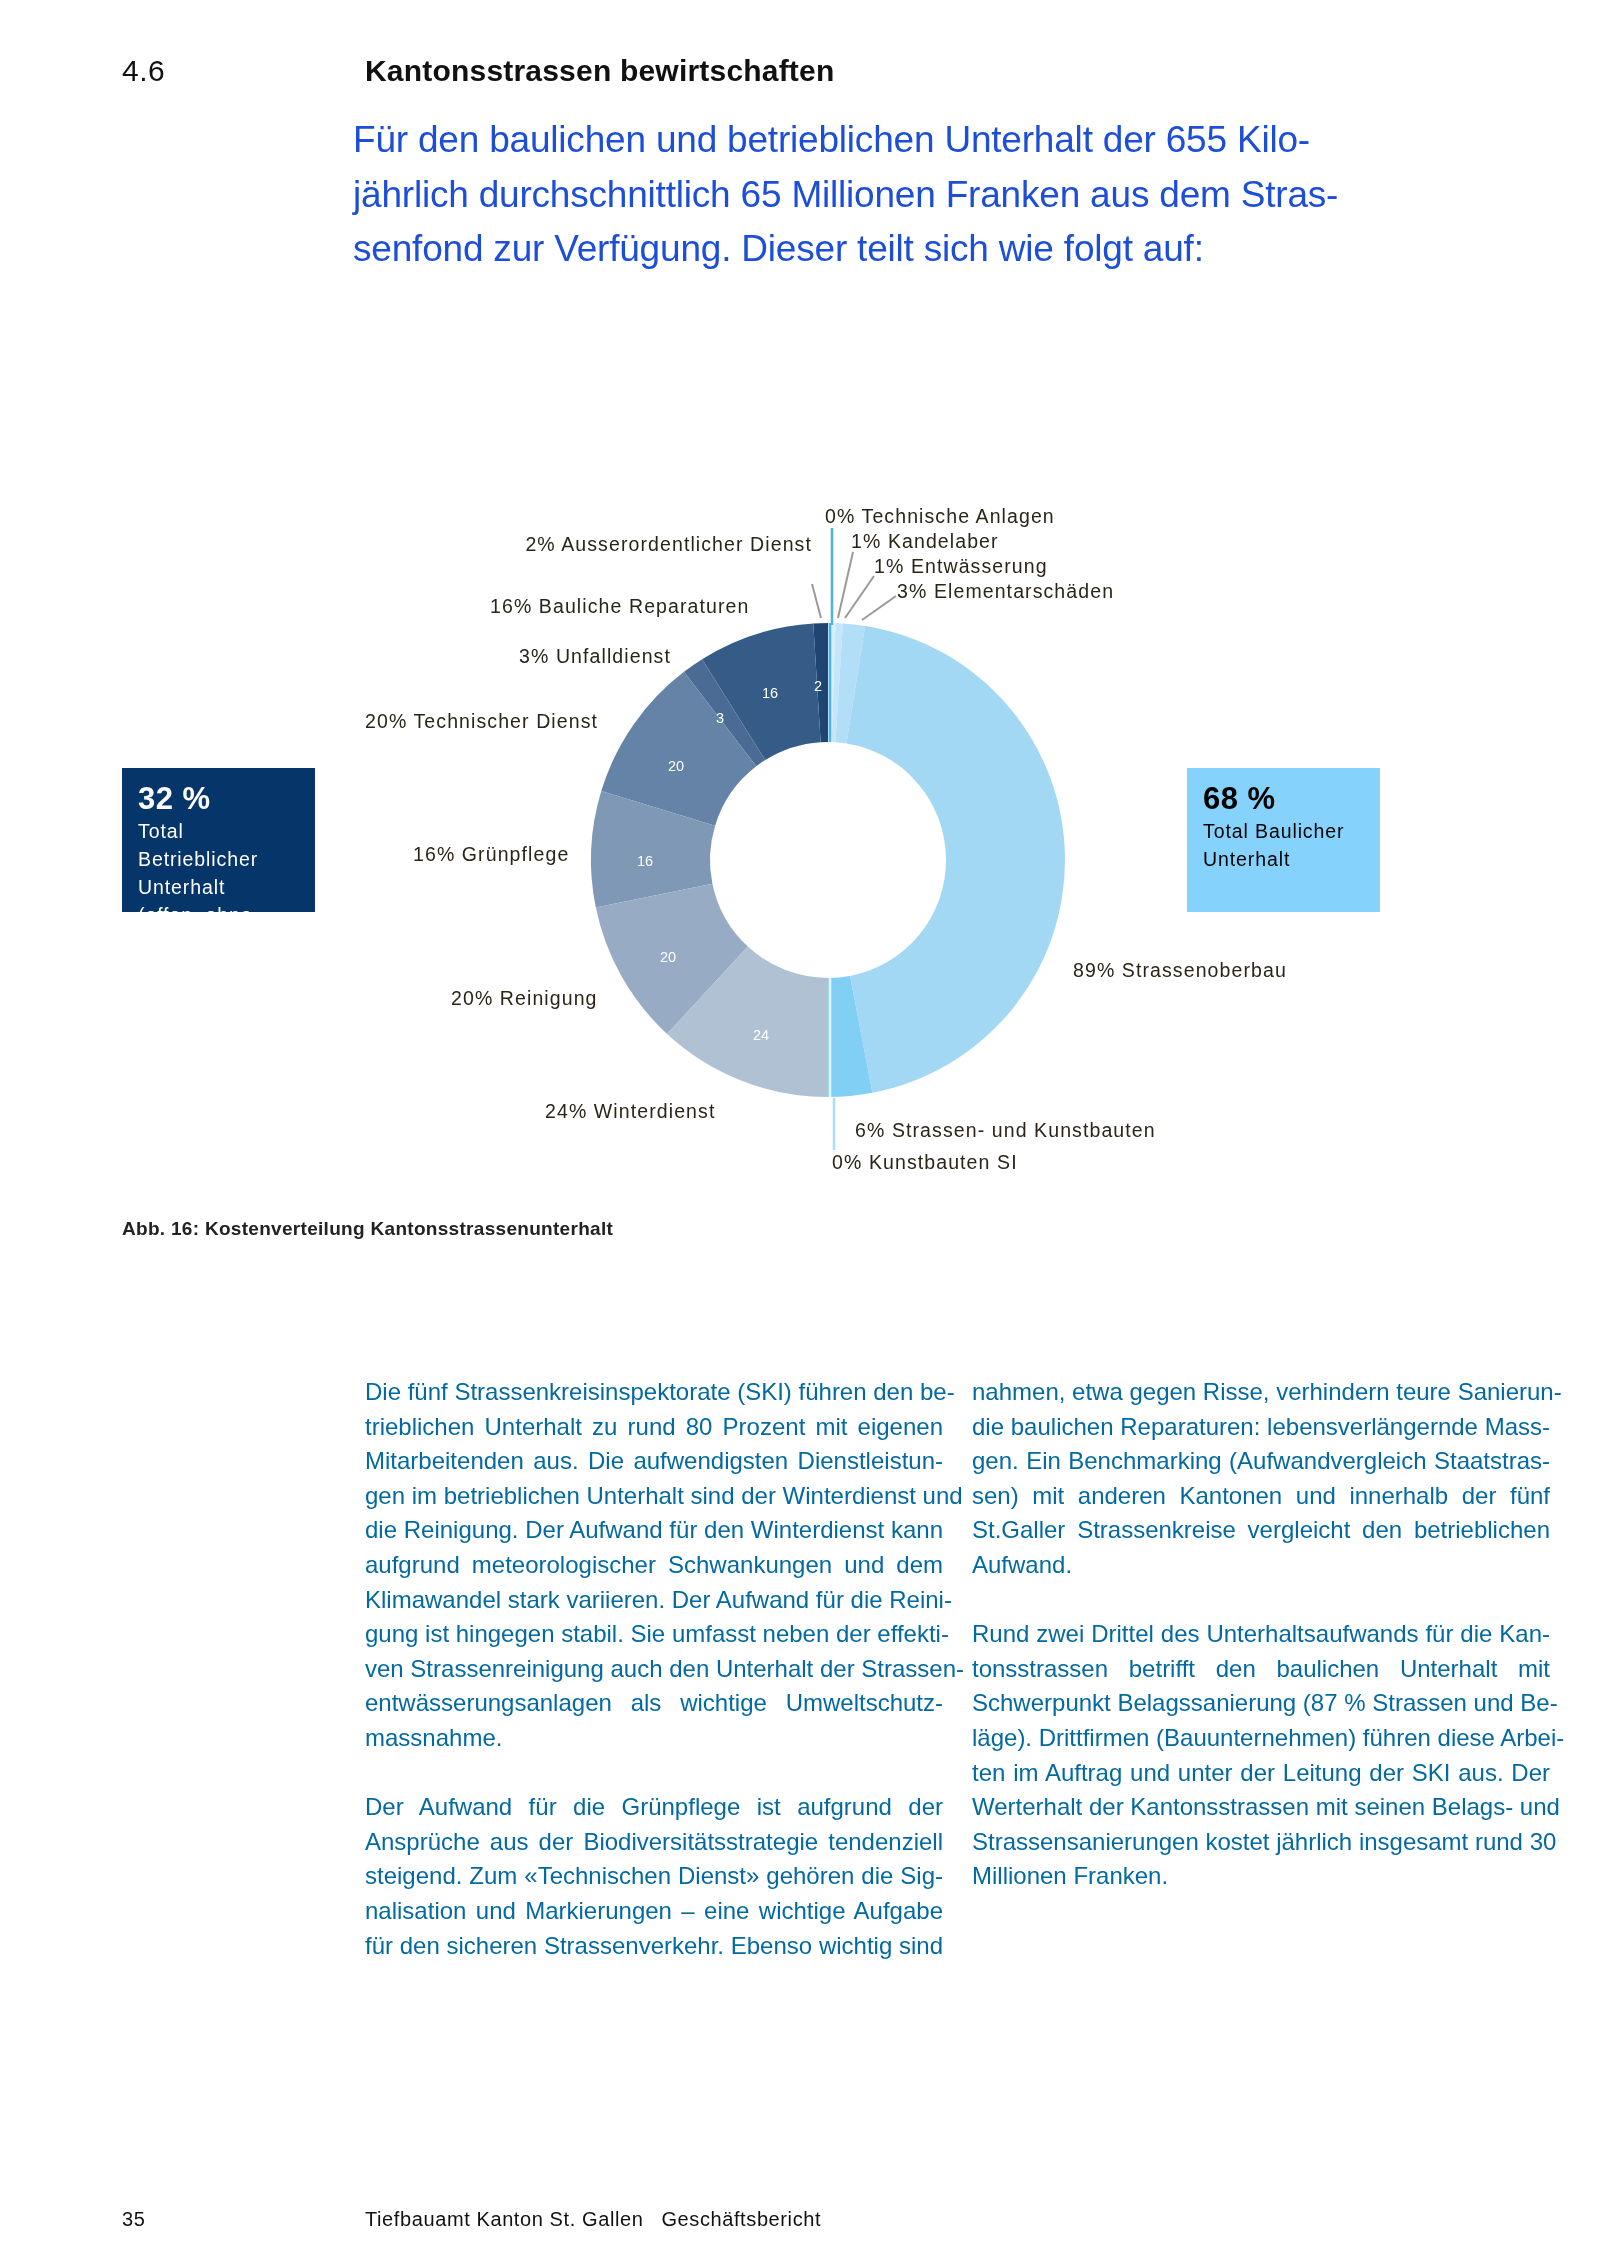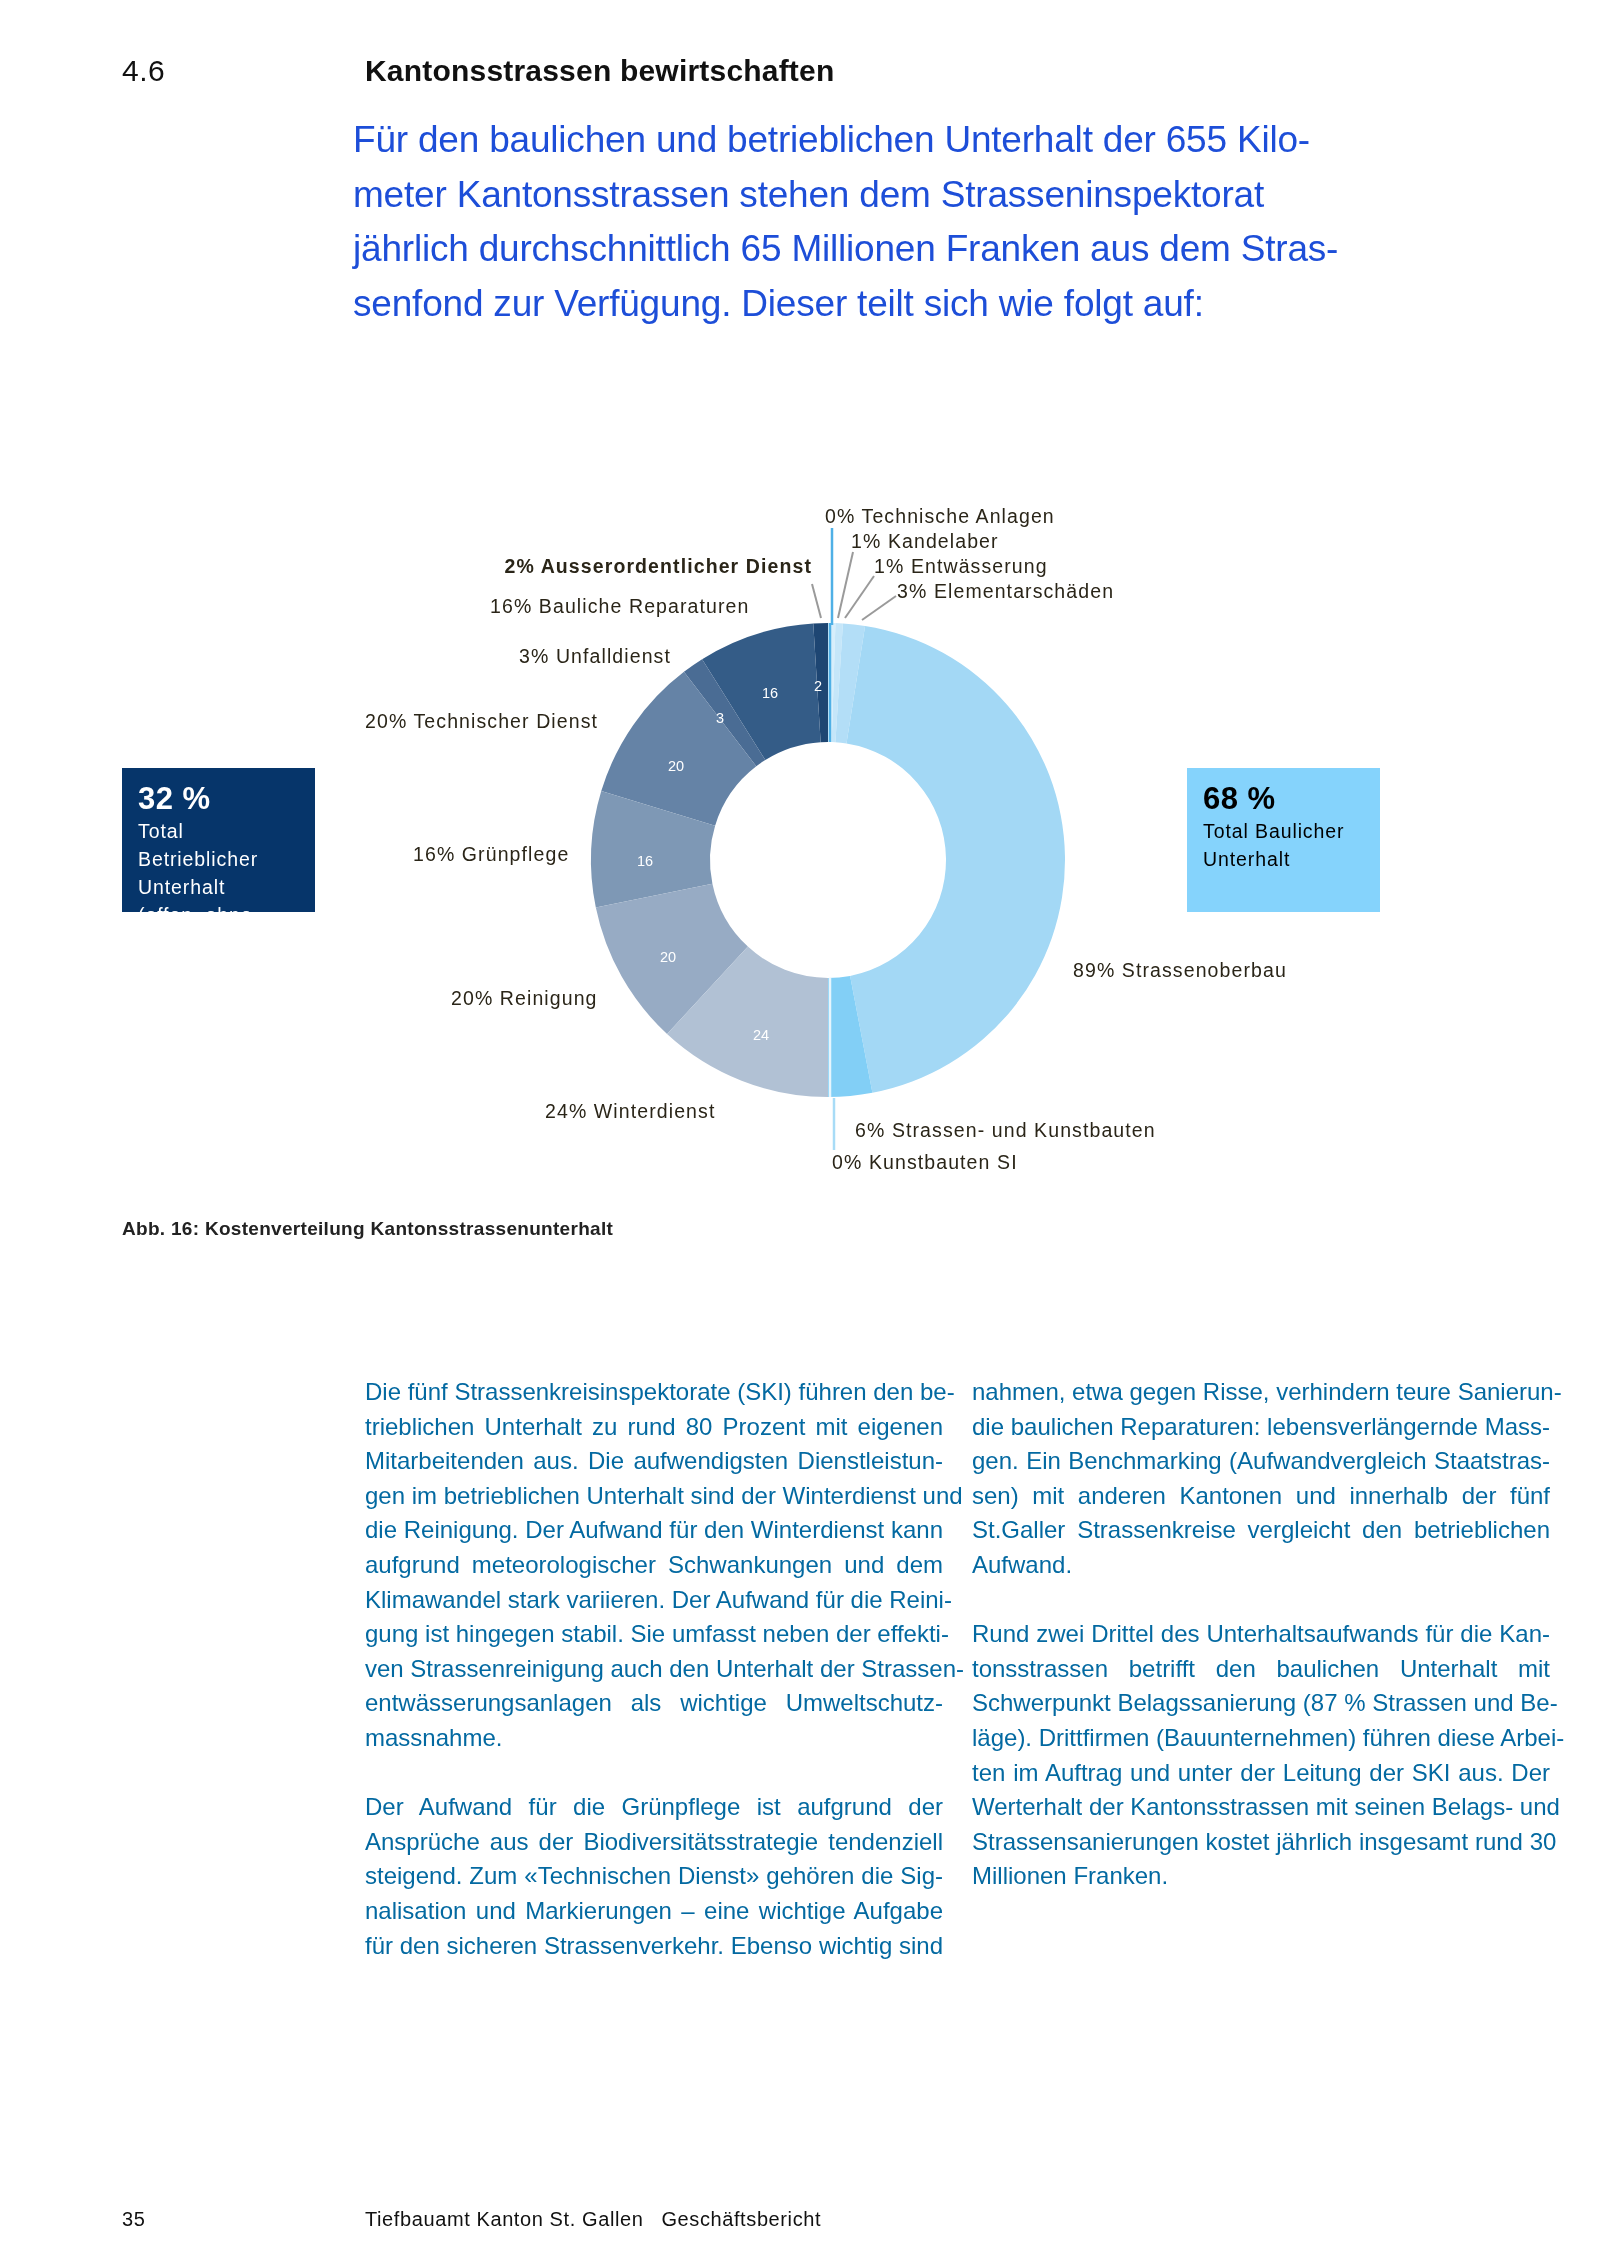--- a/index.html
+++ b/index.html
@@ -32,21 +32,20 @@
   svg.chart .seg { pointer-events:auto; }
   .seg-num { font-size:14.5px; fill:#ffffff; font-family:"Liberation Sans", sans-serif; }
 </style>
 </head>
 <body>
 
 <div class="abs sec-num">4.6</div>
 <div class="abs sec-title">Kantonsstrassen bewirtschaften</div>
 <div class="abs lead">
   <span>Für den baulichen und betrieblichen Unterhalt der 655 Kilo-</span>
-  <span>meter Kantonsstrassen stehen dem Strasseninspektorat</span>
   <span>jährlich durchschnittlich 65 Millionen Franken aus dem Stras-</span>
   <span>senfond zur Verfügung. Dieser teilt sich wie folgt auf:</span>
 </div>
 
 <svg class="chart" viewBox="0 0 1600 2263" xmlns="http://www.w3.org/2000/svg">
   <g id="donut-segments">
       <path d="M813.265795928739,623.4584534793381 A237,237 0 0 1 828,623 L828,742 A118,118 0 0 0 820.6639827830852,742.2282595382359 Z" fill="#1e4673" class="seg"></path>
       <path d="M702.1314016550257,659.1864149250068 A237,237 0 0 1 813.265795928739,623.4584534793381 L820.6639827830852,742.2282595382359 A118,118 0 0 0 765.3312463936415,760.0168648149822 Z" fill="#345c87" class="seg"></path>
       <path d="M683.9673493699138,671.7884287497935 A237,237 0 0 1 702.1314016550257,659.1864149250068 L765.3312463936415,760.0168648149822 A118,118 0 0 0 756.2875410364971,766.2912852003192 Z" fill="#4a6c94" class="seg"></path>
       <path d="M601.2721205895535,790.9821132021412 A237,237 0 0 1 683.967349369914,671.7884287497934 L756.2875410364973,766.2912852003191 A118,118 0 0 0 715.1143891542924,825.6366639571843 Z" fill="#6583a6" class="seg"></path>
@@ -77,21 +76,21 @@
     <text class="seg-num" x="720" y="723" text-anchor="middle">3</text>
     <text class="seg-num" x="676" y="771" text-anchor="middle">20</text>
     <text class="seg-num" x="645" y="866" text-anchor="middle">16</text>
     <text class="seg-num" x="668" y="962" text-anchor="middle">20</text>
     <text class="seg-num" x="761" y="1040" text-anchor="middle">24</text>
   </g>
 </svg>
 
 <div class="abs lbl" style="left:825px; top:505px;">0% Technische Anlagen</div>
 <div class="abs lbl" style="left:851px; top:530px;">1% Kandelaber</div>
-<div class="abs lbl r" style="right:788px; top:555px;font-weight:bold;">2% Ausserordentlicher Dienst</div>
+<div class="abs lbl r" style="right:788px; top:533px;">2% Ausserordentlicher Dienst</div>
 <div class="abs lbl" style="left:874px; top:555px;">1% Entwässerung</div>
 <div class="abs lbl" style="left:897px; top:580px;">3% Elementarschäden</div>
 <div class="abs lbl" style="left:490px; top:595px;">16% Bauliche Reparaturen</div>
 <div class="abs lbl" style="left:519px; top:645px;">3% Unfalldienst</div>
 <div class="abs lbl" style="left:365px; top:710px;">20% Technischer Dienst</div>
 <div class="abs lbl" style="left:413px; top:843px;">16% Grünpflege</div>
 <div class="abs lbl" style="left:1073px; top:959px;">89% Strassenoberbau</div>
 <div class="abs lbl" style="left:451px; top:987px;">20% Reinigung</div>
 <div class="abs lbl" style="left:545px; top:1100px;">24% Winterdienst</div>
 <div class="abs lbl" style="left:855px; top:1119px;">6% Strassen- und Kunstbauten</div>

